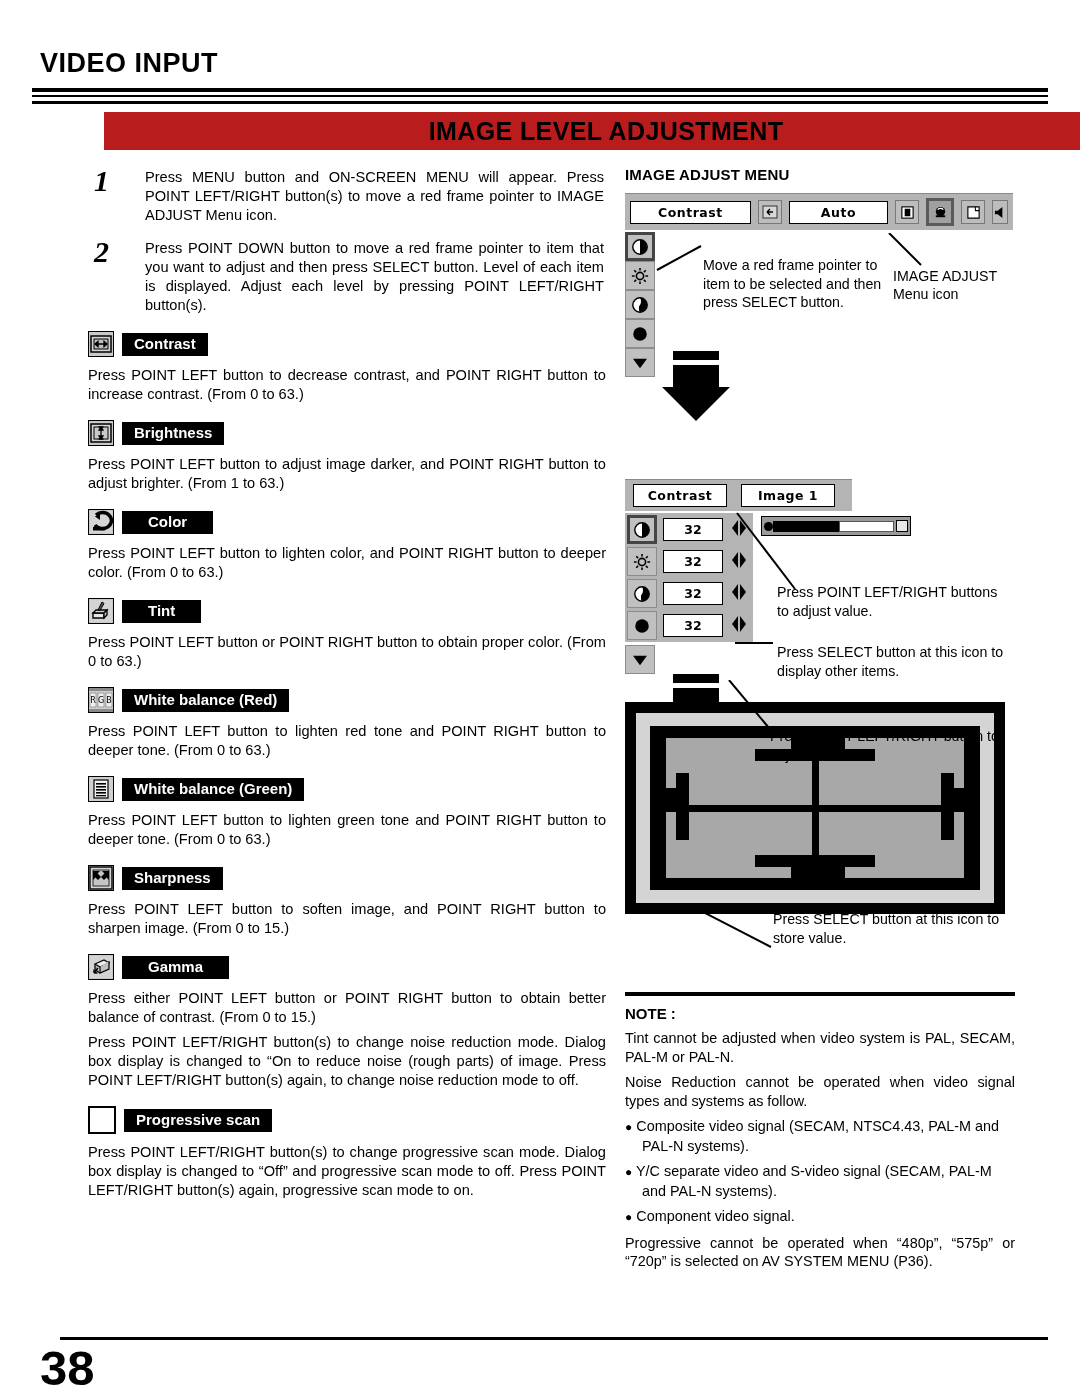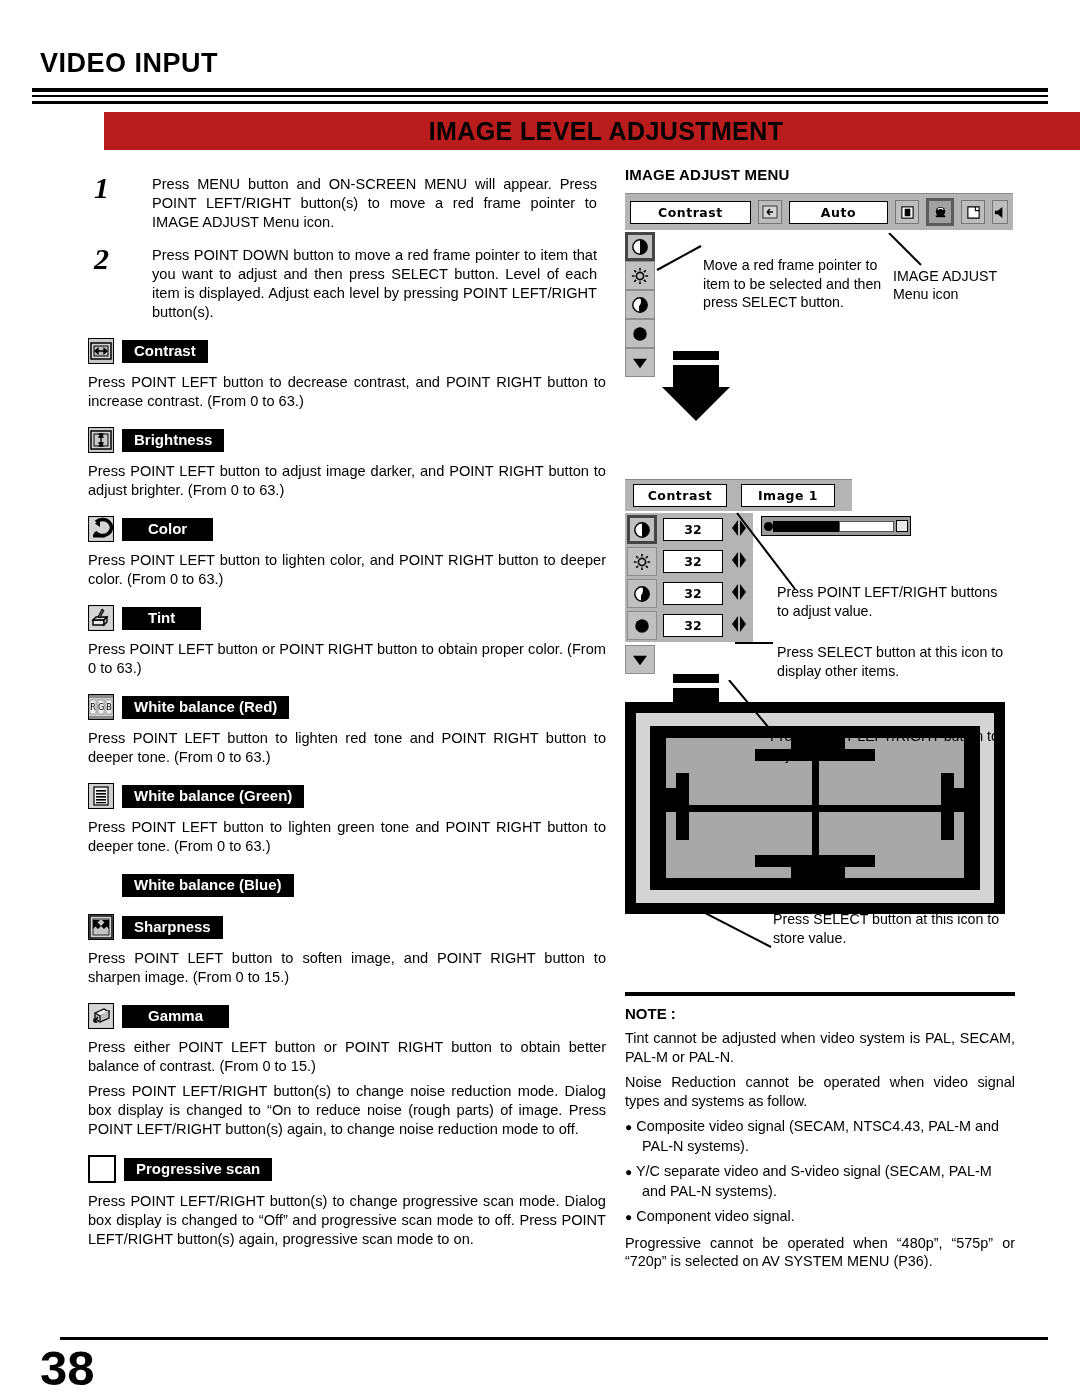--- a/index.html
+++ b/index.html
@@ -22,21 +22,21 @@
   .banner span{font-size:25px;font-weight:bold;letter-spacing:.4px;}
 
   
   .col-left{position:absolute;left:88px;top:166px;width:518px;}
   .col-right{position:absolute;left:625px;top:166px;width:390px;}
 
   
   .step{position:relative;margin-bottom:14px;padding-left:55px;}
   .step .num{position:absolute;left:6px;top:-4px;font-family:"Liberation Serif",serif;
              font-style:italic;font-size:30px;font-weight:bold;}
-  .step p{margin:9px;font-size:14.6px;line-height:19px;text-align:justify;}
+  .step p{margin:2px;font-size:14.6px;line-height:19px;text-align:justify;}
 
   
   .item-head{display:flex;align-items:center;margin:16px 0 9px 0;}
   .ic{width:26px;height:26px;margin-right:8px;flex:none;position:relative;
       border:1px solid #000;background:#c9c9c9;box-sizing:border-box;}
   .ic.blank{background:#fff;border:2px solid #000;width:28px;height:28px;}
   .tag{background:#000;color:#fff;font-size:15px;font-weight:bold;
        padding:3px 12px 4px 12px;line-height:16px;white-space:nowrap;}
   .tag.pad{padding-left:26px;padding-right:26px;}
 
@@ -132,21 +132,21 @@
     <div class="item-head">
       <div class="ic">
         <svg width="24" height="24" viewBox="0 0 24 24">
             <rect x="2" y="3" width="20" height="18" fill="#d4d4d4" stroke="#000" stroke-width="1.5"></rect>
             <rect x="5" y="6" width="14" height="12" fill="#c9c9c9" stroke="#000" stroke-width="1"></rect>
             <path d="M12 6v12M9.5 6h5M9.5 18h5M12 6l-2 3h4zM12 18l-2-3h4z" stroke="#000" stroke-width="1.3" fill="#000"></path>
           </svg>
       </div>
       <div class="tag">Brightness</div>
     </div>
-    <p class="body-text">Press POINT LEFT button to adjust image darker, and POINT RIGHT button to adjust brighter.  (From 0 to 63.)</p>
+    <p class="body-text">Press POINT LEFT button to adjust image darker, and POINT RIGHT button to adjust brighter.  (From 1 to 63.)</p>
 
     <div class="item-head">
       <div class="ic">
         <svg width="24" height="24" viewBox="0 0 24 24">
             <rect x="1" y="1" width="22" height="22" fill="#d4d4d4"></rect>
             <path d="M7 5a9 8 0 1 1 -1 10" fill="none" stroke="#000" stroke-width="3.5"></path>
             <path d="M11 3l-5 3.5 5 3.5z" fill="#000"></path>
             <rect x="4" y="17" width="12" height="3.5" fill="#000"></rect>
           </svg>
       </div>
@@ -197,24 +197,20 @@
               <rect x="7" y="12" width="10" height="1.6"></rect>
               <rect x="7" y="15" width="10" height="1.6"></rect>
               <rect x="7" y="18" width="10" height="1.3"></rect>
             </g>
           </svg>
       </div>
       <div class="tag">White balance (Green)</div>
     </div>
     <p class="body-text">Press POINT LEFT button to lighten green tone and POINT RIGHT button to deeper tone.  (From 0 to 63.)</p>
 
-    <div class="item-head">
-      <div class="ic" style="background:#fff;border:none;"></div>
-      <div class="tag">White balance (Blue)</div>
-    </div>
 
     <div class="item-head">
       <div class="ic">
         <svg width="24" height="24" viewBox="0 0 24 24">
             <rect x="1" y="1" width="22" height="22" fill="#d4d4d4" stroke="#000" stroke-width="1.4"></rect>
             <rect x="4" y="4" width="16" height="16" fill="#c4c4c4" stroke="#000" stroke-width=".8"></rect>
             <path d="M5 5h6l-2.4 2.4L12 11 9 14 6.4 11.4 4 14V5z" fill="#000"></path>
             <path d="M19 5h-6l2.4 2.4L12 11l3 3 2.6-2.6L20 14V5z" fill="#000"></path>
             <path d="M5 19h6l-2.4-2.4L12 13l-3-3-2.6 2.6L4 10v9z" fill="#000" opacity="0"></path>
           </svg>

